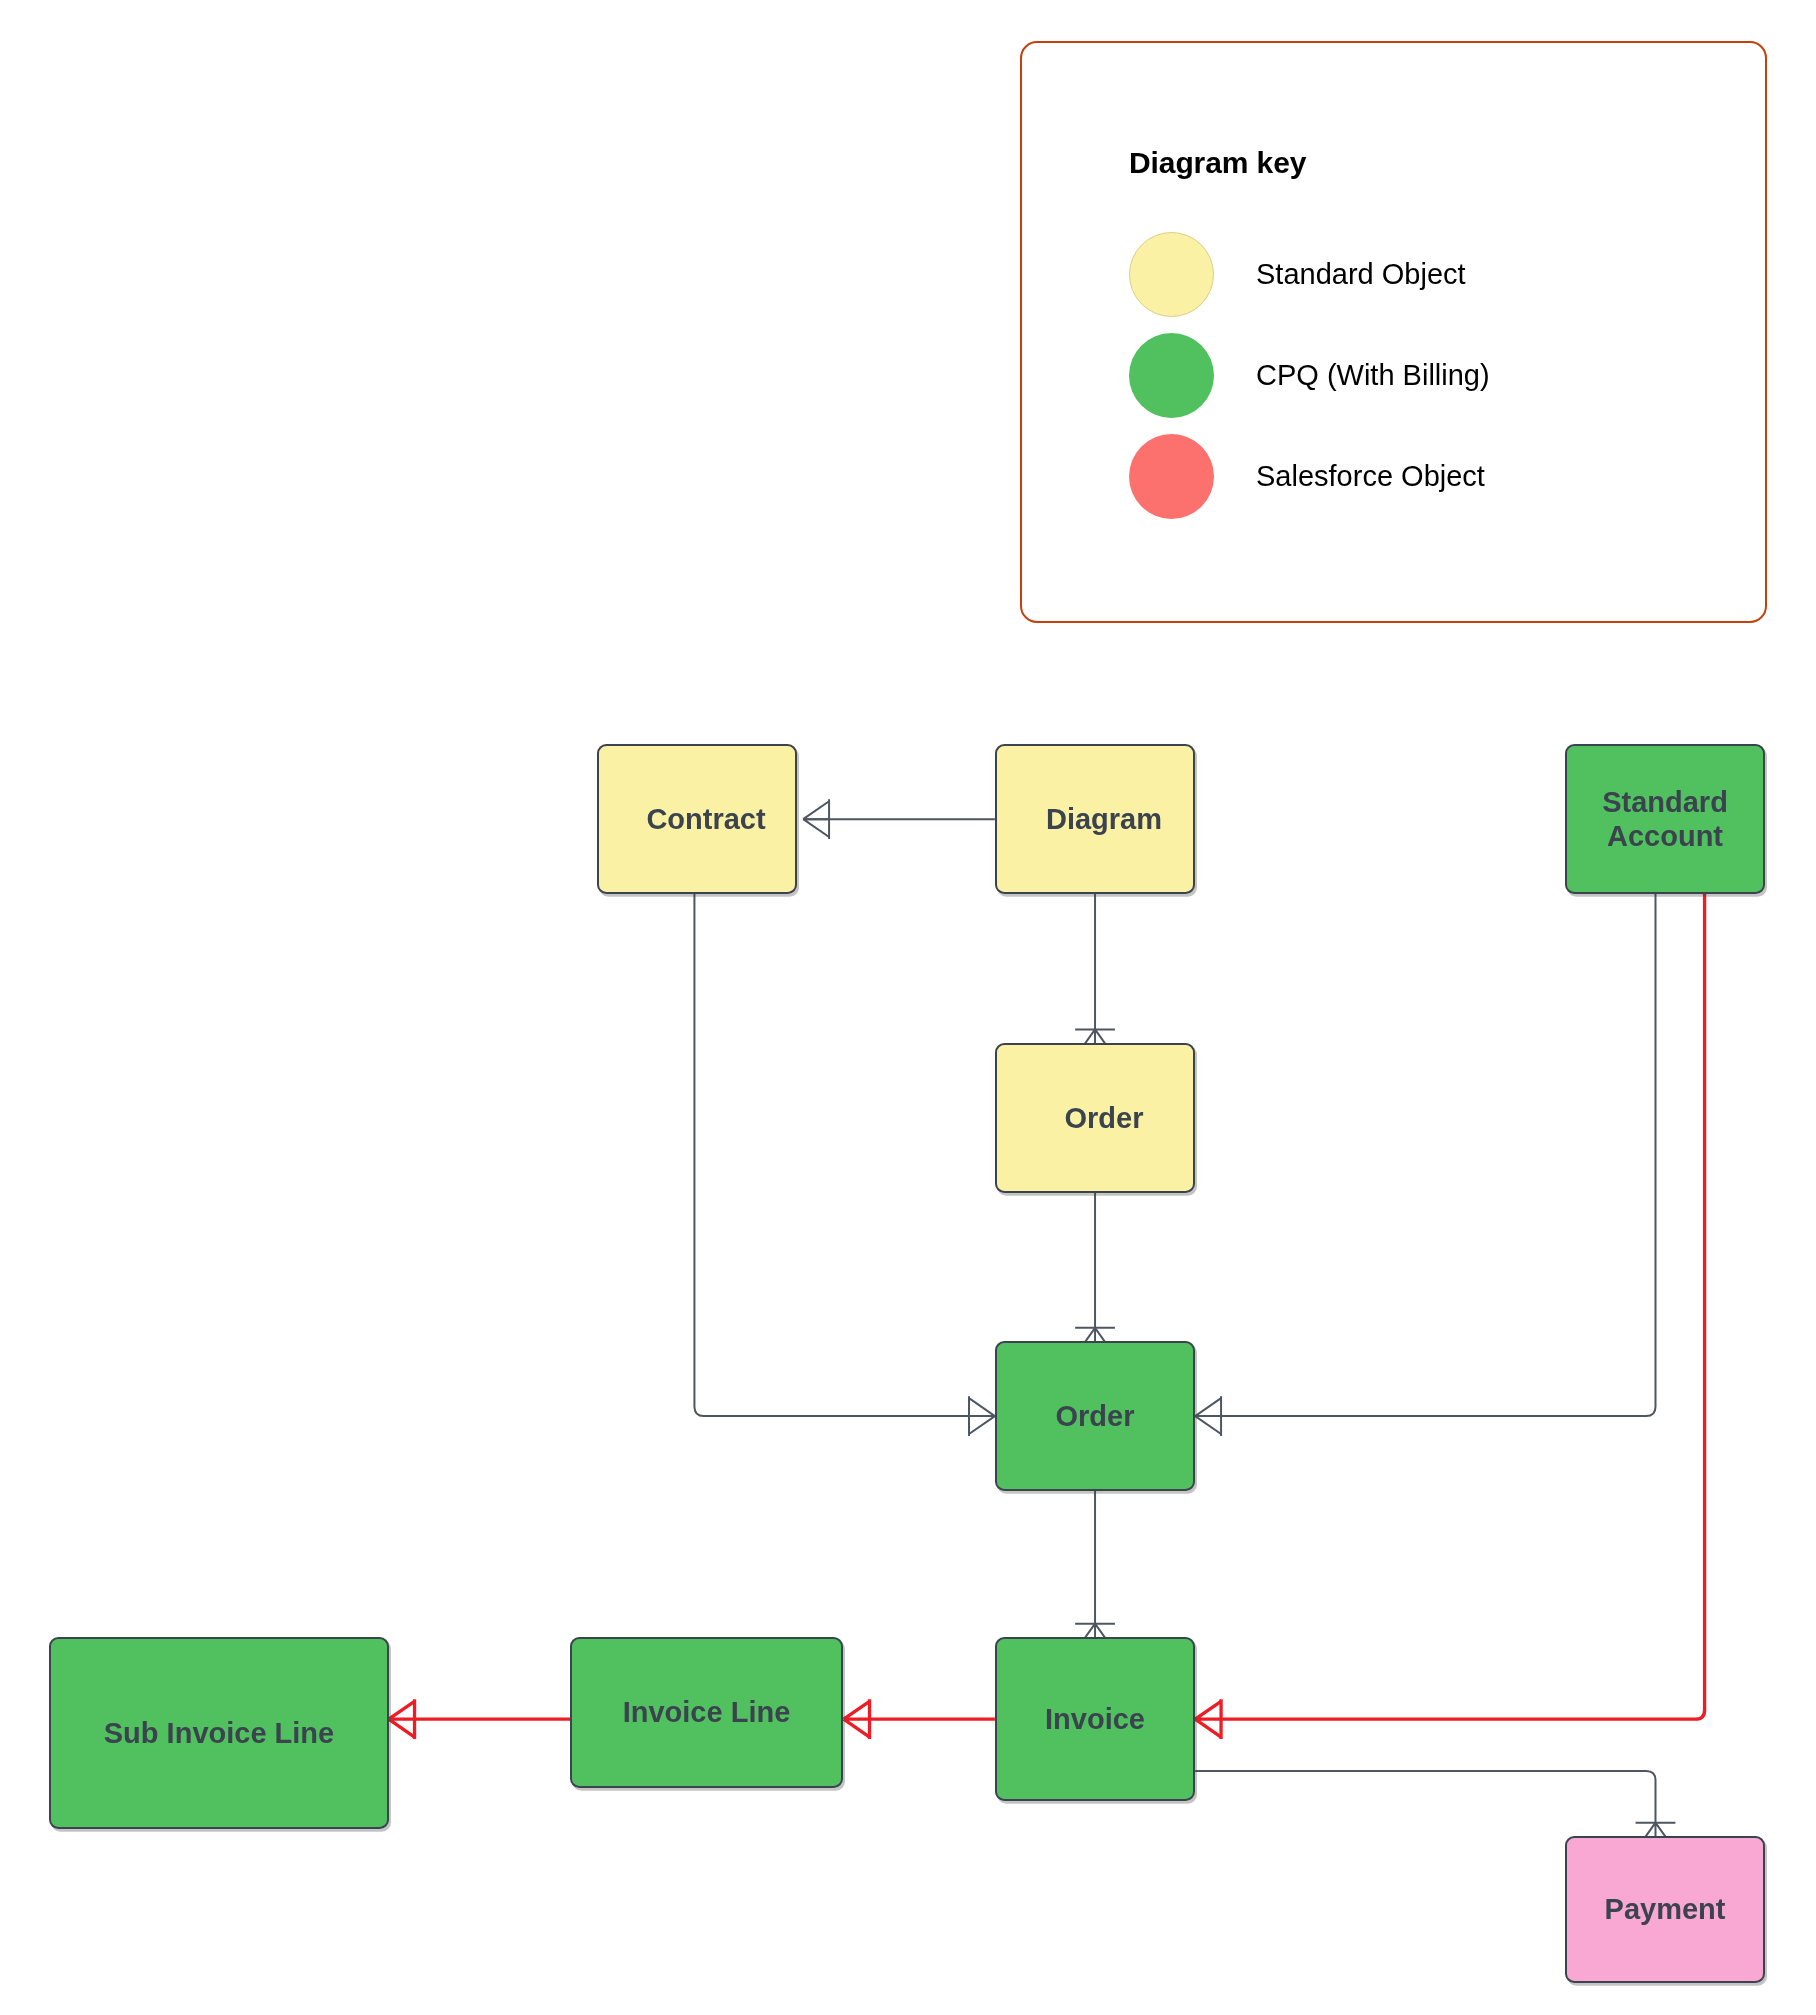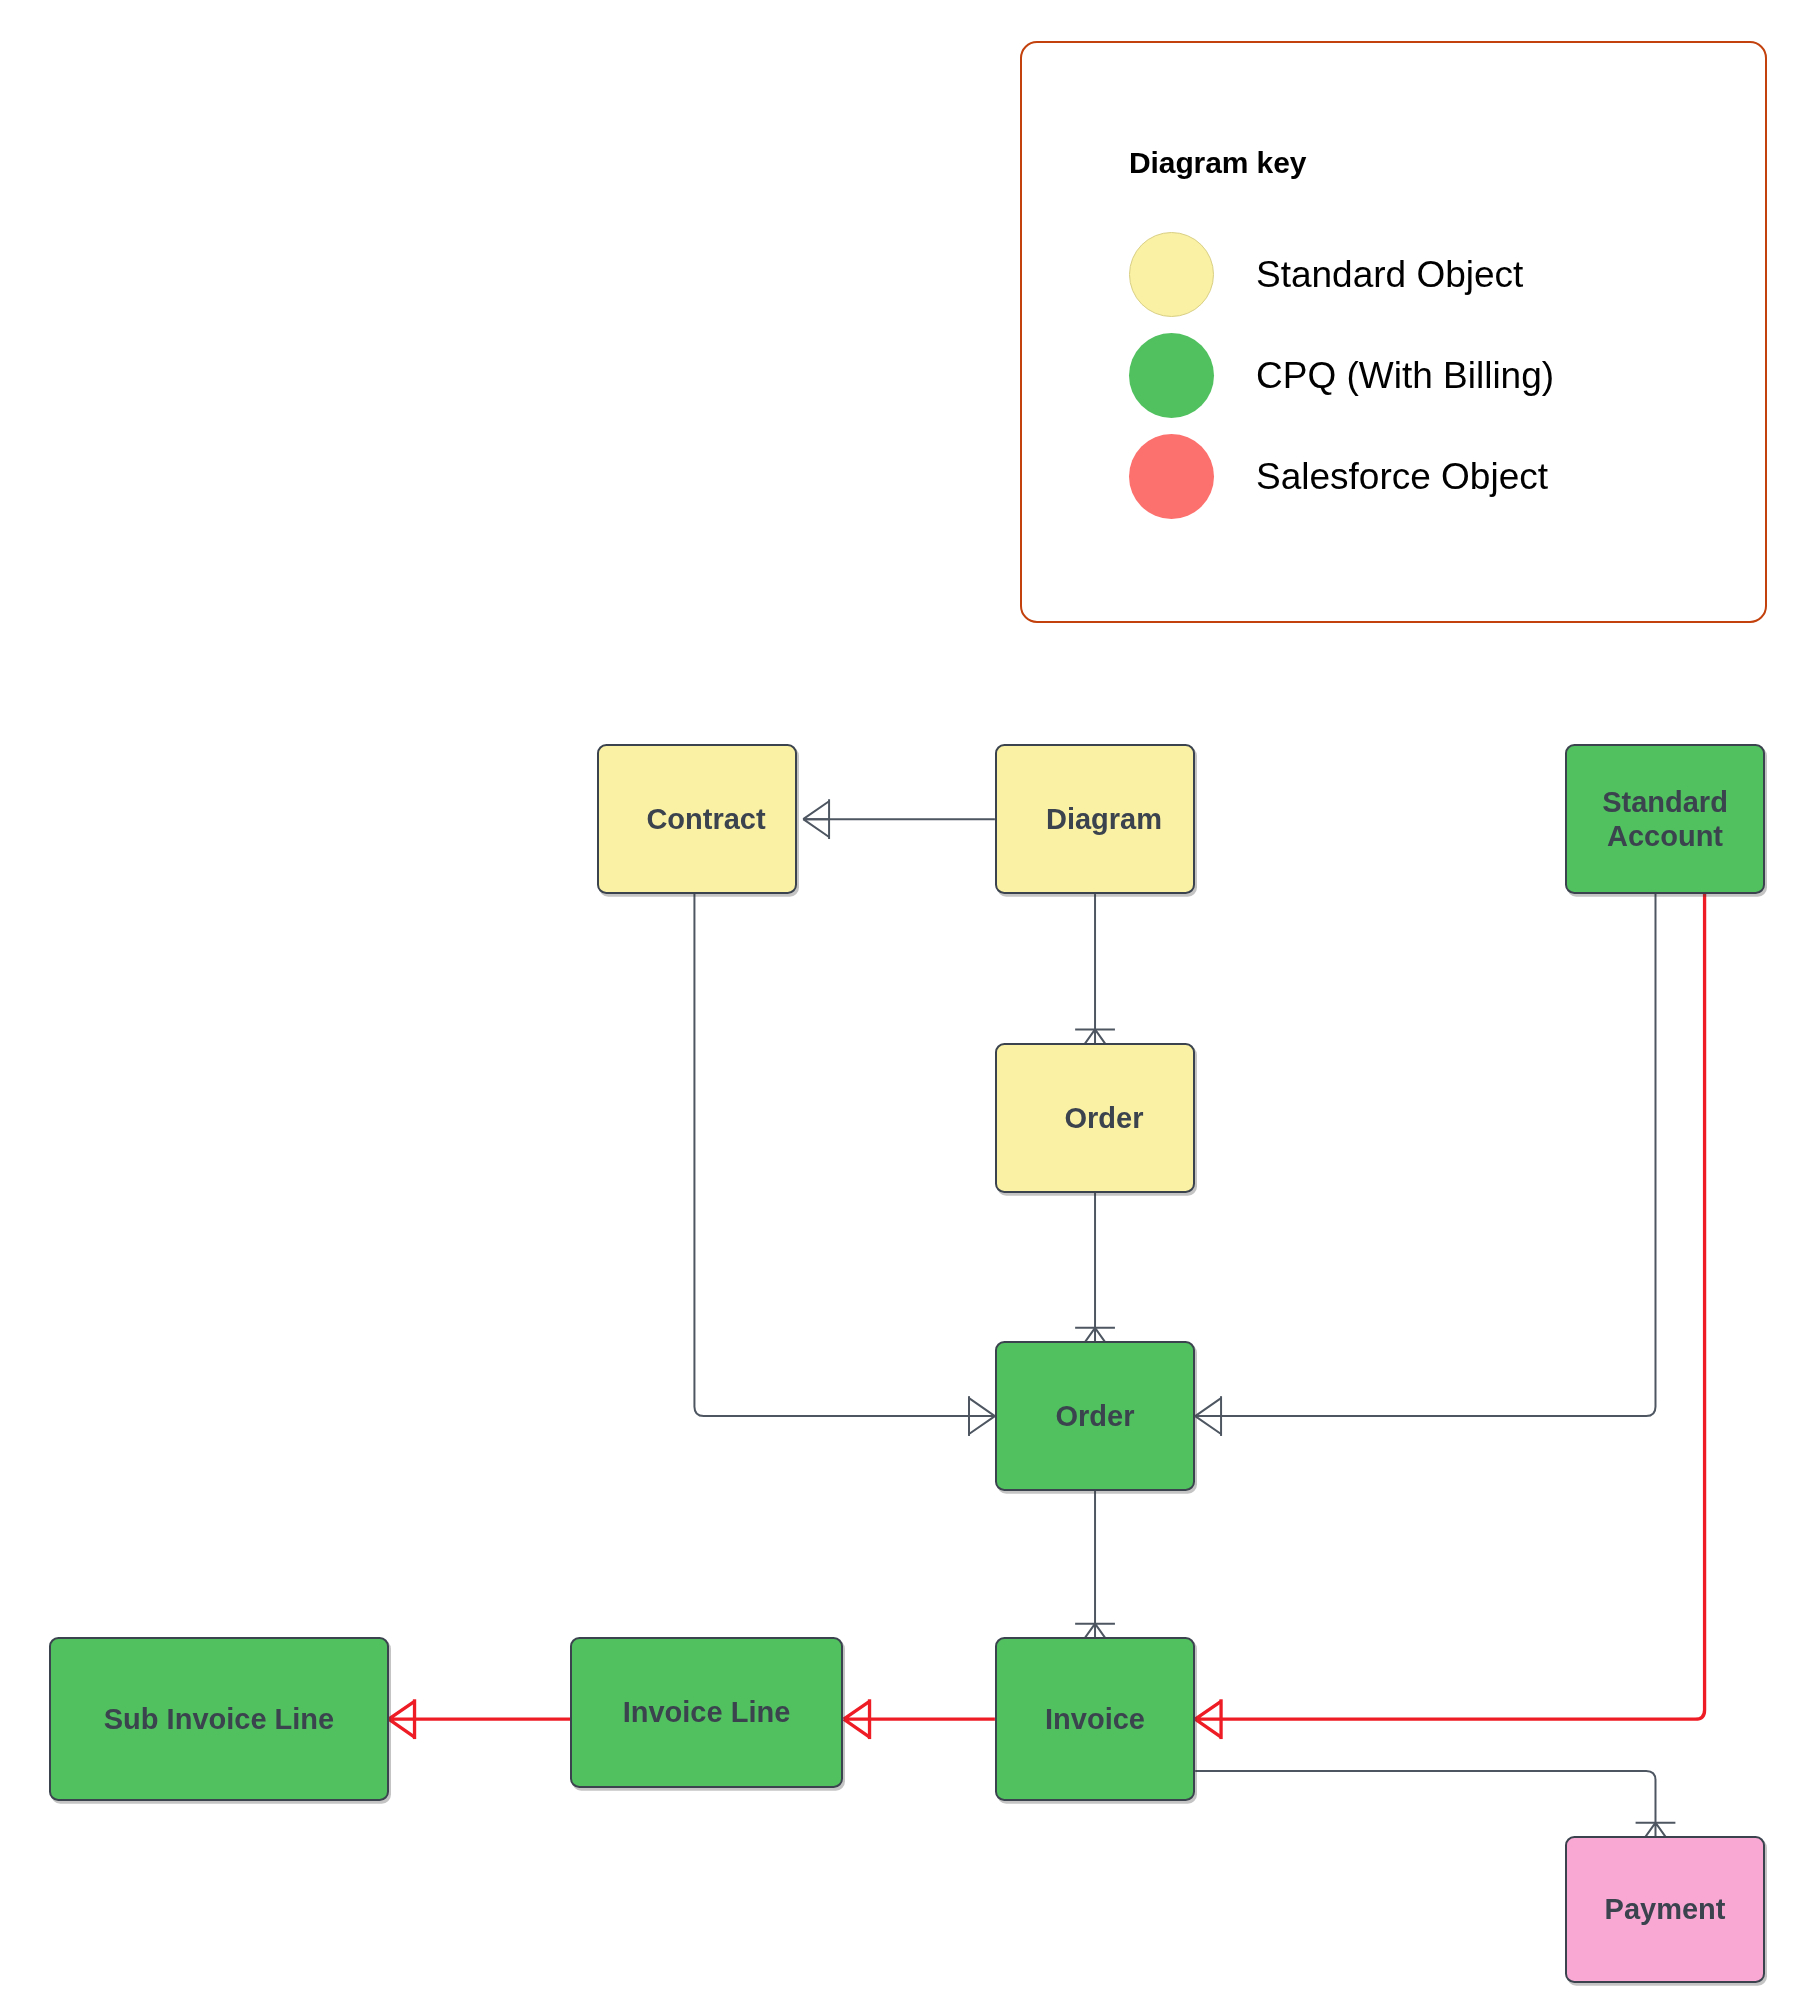--- a/index.html
+++ b/index.html
@@ -47,21 +47,21 @@
     align-items: center;
   }
   .legend-swatch {
     width: 85px;
     height: 85px;
     border-radius: 50%;
     flex: 0 0 auto;
   }
   .legend-label {
     margin-left: 42px;
-    font-size: 37px;
+    font-size: 29px;
     color: #000000;
     white-space: nowrap;
   }
   
   #diagram-svg {
     position: absolute;
     left: 0;
     top: 0;
     width: 1816px;
     height: 2015px;
@@ -191,21 +191,21 @@
   </div>
 
   <div class="node standard" style="left:995px;top:1043px;width:200px;height:150px">
     <span>Order</span>
   </div>
 
   <div class="node cpq" style="left:995px;top:1341px;width:200px;height:150px">
     <span>Order</span>
   </div>
 
-  <div class="node cpq" style="left:49px;top:1637px;width:340px;height:164px">
+  <div class="node cpq" style="left:49px;top:1637px;width:340px;height:192px">
     <span>Sub Invoice Line</span>
   </div>
 
   <div class="node cpq" style="left:570px;top:1637px;width:273px;height:151px">
     <span>Invoice Line</span>
   </div>
 
   <div class="node cpq" style="left:995px;top:1637px;width:200px;height:164px">
     <span>Invoice</span>
   </div>

